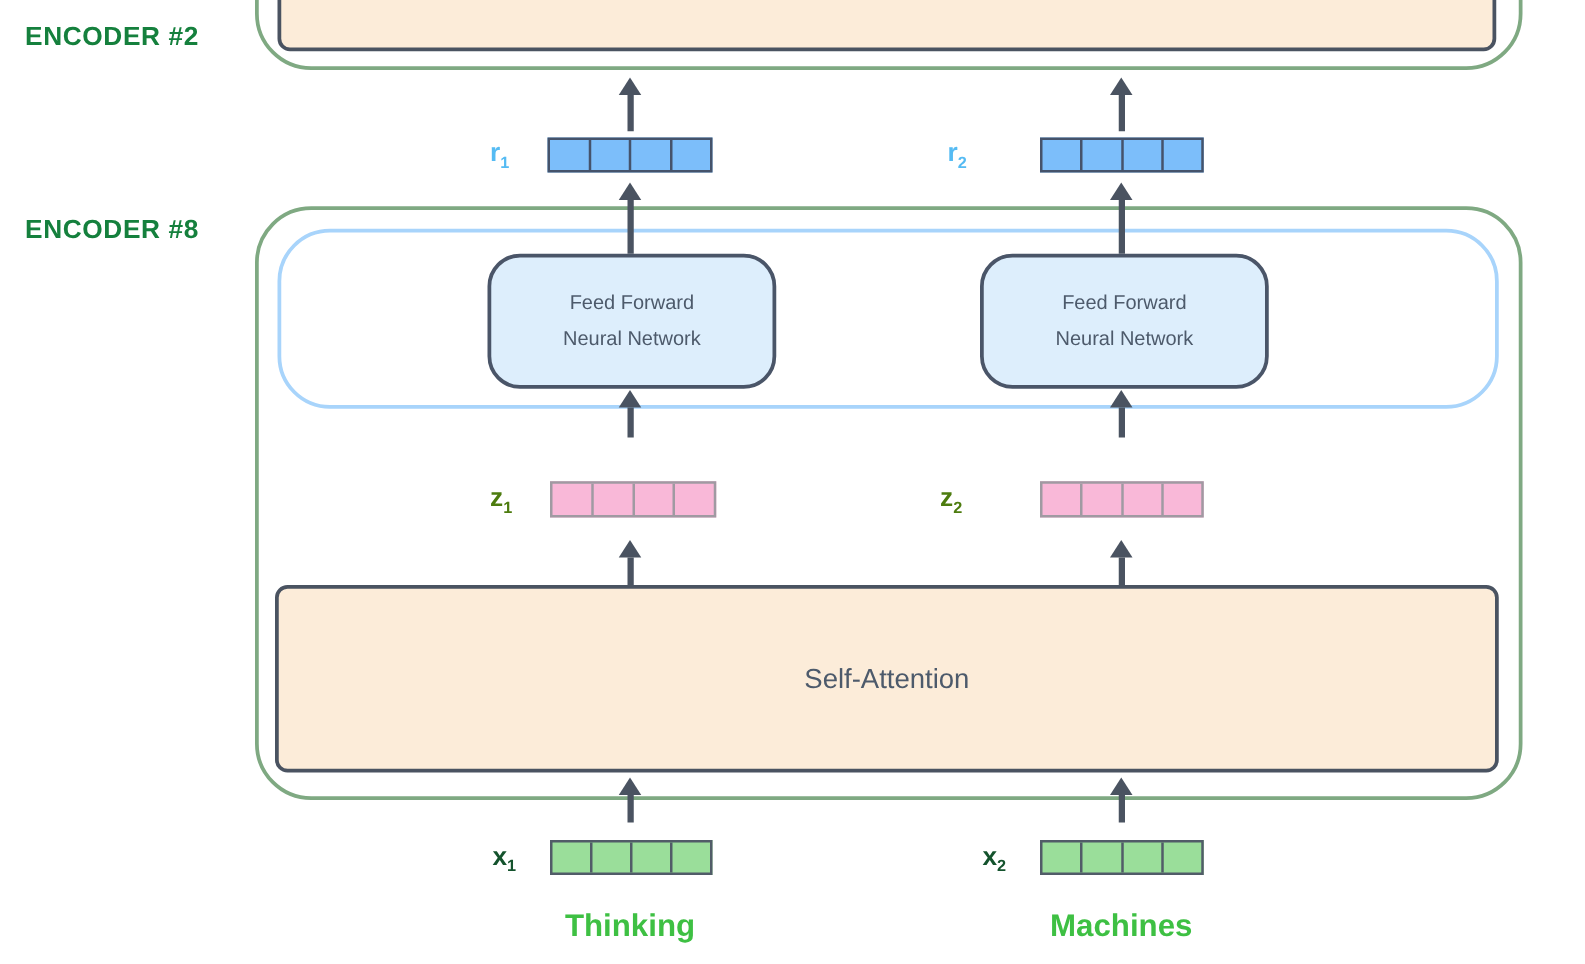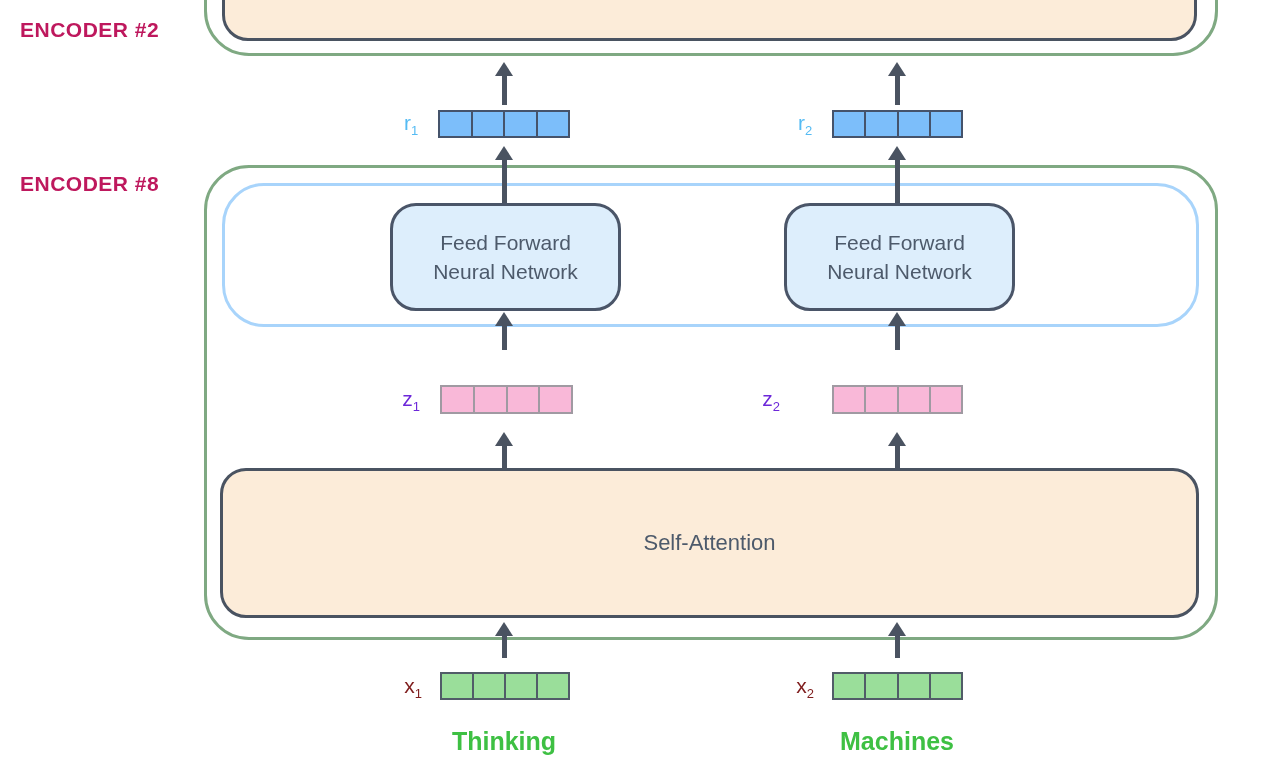--- a/index.html
+++ b/index.html
@@ -2,43 +2,43 @@
 <html><head>
 <meta charset="utf-8">
 <style>
   html,body{margin:0;padding:0;background:#ffffff;}
   .canvas{
     position:relative;width:1268px;height:771px;background:#ffffff;
     overflow:hidden;font-family:"Liberation Sans","DejaVu Sans",sans-serif;
   }
   
   .enc-outline{position:absolute;border:3px solid #7fa982;border-radius:45px;background:transparent;}
-  .enc-label{position:absolute;font-size:21px;font-weight:700;color:#be185d;letter-spacing:0.5px;white-space:nowrap;}
+  .enc-label{position:absolute;font-size:21px;font-weight:700;color:#15803d;letter-spacing:0.5px;white-space:nowrap;}
   
-  .peach-box{position:absolute;background:#fcecd9;border:3.5px solid #4a5361;border-radius:26px;
+  .peach-box{position:absolute;background:#fcecd9;border:3.5px solid #4a5361;border-radius:10px;
     display:flex;align-items:center;justify-content:center;color:#4d5a6b;font-size:22px;}
   .ffnn-container{position:absolute;border:3.5px solid #a8d4fb;border-radius:42px;background:transparent;}
   .ffnn{position:absolute;width:225px;height:102px;background:#ddeefc;border:3.5px solid #4a5568;border-radius:26px;
     display:flex;flex-direction:column;align-items:center;justify-content:center;
-    color:#4d5a6b;font-size:21px;line-height:29px;text-align:center;z-index:2;}
+    color:#4d5a6b;font-size:16px;line-height:29px;text-align:center;z-index:2;}
   
   .vec{position:absolute;display:flex;z-index:4;}
   .vec .cell{flex:1;}
   .vec-r{border:2px solid #45536b;background:#7cbefa;}
   .vec-r .cell{border-right:2px solid #45536b;}
   .vec-z{border:2px solid #a09aa2;background:#f9b8d8;}
   .vec-z .cell{border-right:2px solid #a09aa2;}
   .vec-x{border:2px solid #515c68;background:#9ade9a;}
   .vec-x .cell{border-right:2px solid #515c68;}
   .vec .cell:last-child{border-right:none;}
-  .veclabel{position:absolute;width:38px;text-align:center;font-weight:400;font-size:21px;line-height:30px;z-index:4;}
+  .veclabel{position:absolute;width:38px;text-align:left;font-weight:700;font-size:21px;line-height:30px;z-index:4;}
   .veclabel sub{font-size:13px;}
   .lbl-r{color:#55bbf3;}
-  .lbl-z{color:#6d28d9;}
-  .lbl-x{color:#7f1d1d;}
+  .lbl-z{color:#4d7c0f;}
+  .lbl-x{color:#14532d;}
   .token{position:absolute;width:200px;text-align:center;font-size:25px;font-weight:700;color:#3ec043;z-index:4;}
   
   .arrow{position:absolute;width:18px;display:flex;flex-direction:column;align-items:center;z-index:5;}
   .ahead{width:0;height:0;border-left:9px solid transparent;border-right:9px solid transparent;border-bottom:14px solid #4a5361;}
   .ashaft{width:5px;flex:1;background:#4a5361;}
 </style>
 </head>
 <body>
 
 <div class="canvas">
@@ -56,21 +56,21 @@
     <div class="ashaft"></div>
   </div>
 
   <div class="veclabel lbl-r" style="left:392px;top:108px;"><span>r</span><sub>1</sub></div>
   <div class="vec vec-r" style="left:438px;top:110px;width:128px;height:24px;">
     <div class="cell"></div>
     <div class="cell"></div>
     <div class="cell"></div>
     <div class="cell"></div>
   </div>
-  <div class="veclabel lbl-r" style="left:786px;top:108px;"><span>r</span><sub>2</sub></div>
+  <div class="veclabel lbl-r" style="left:758px;top:108px;"><span>r</span><sub>2</sub></div>
   <div class="vec vec-r" style="left:832px;top:110px;width:127px;height:24px;">
     <div class="cell"></div>
     <div class="cell"></div>
     <div class="cell"></div>
     <div class="cell"></div>
   </div>
 
   <div class="arrow" style="left:495px;top:146px;height:57px;">
     <div class="ahead"></div>
     <div class="ashaft"></div>

